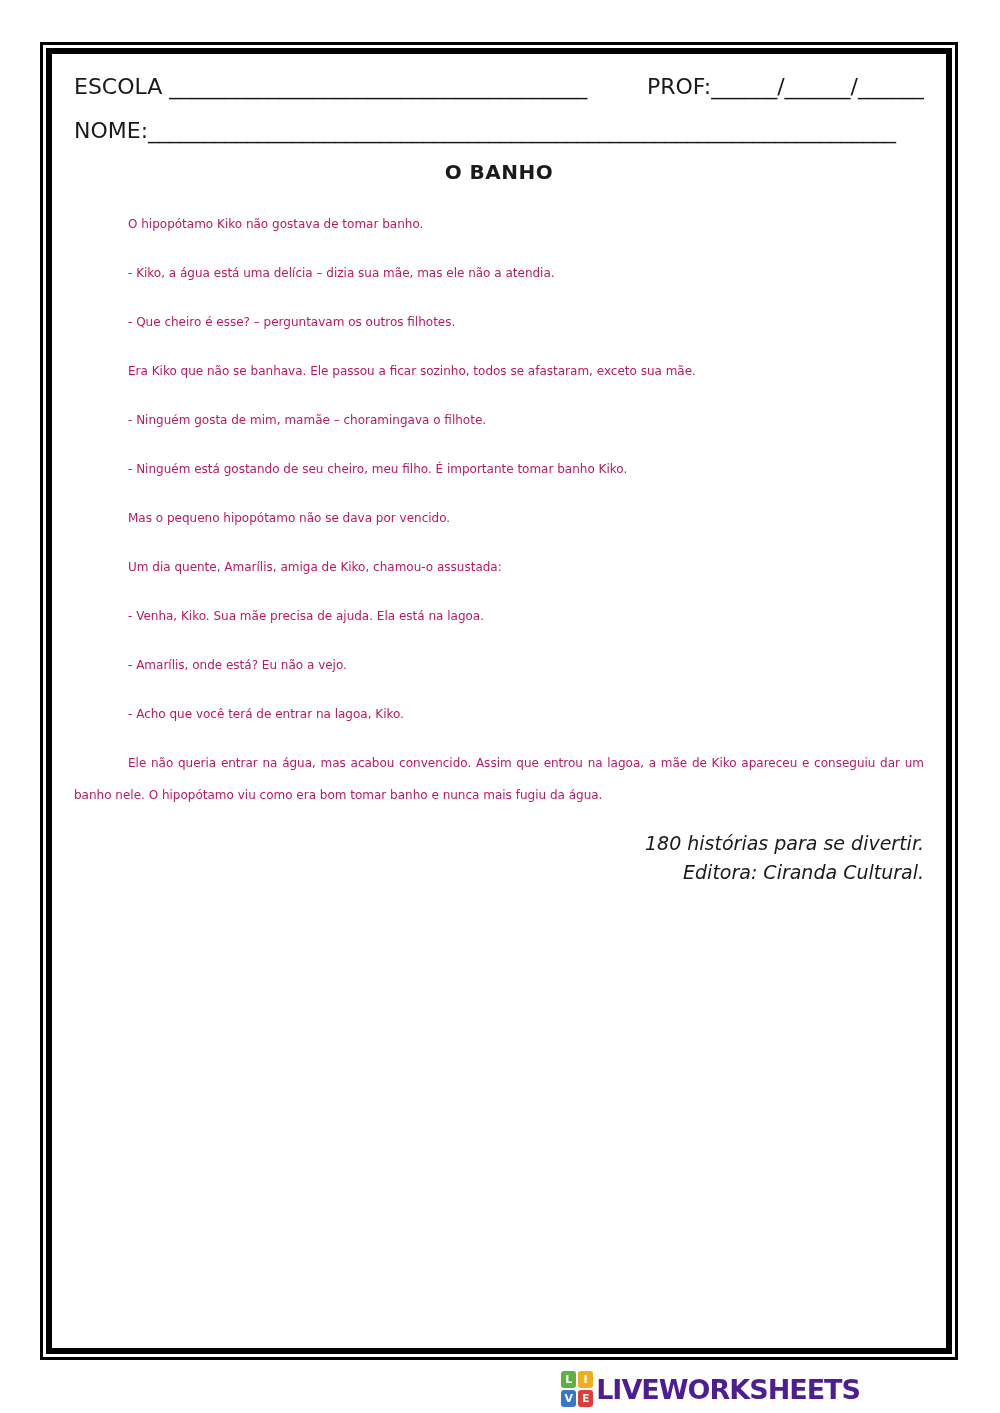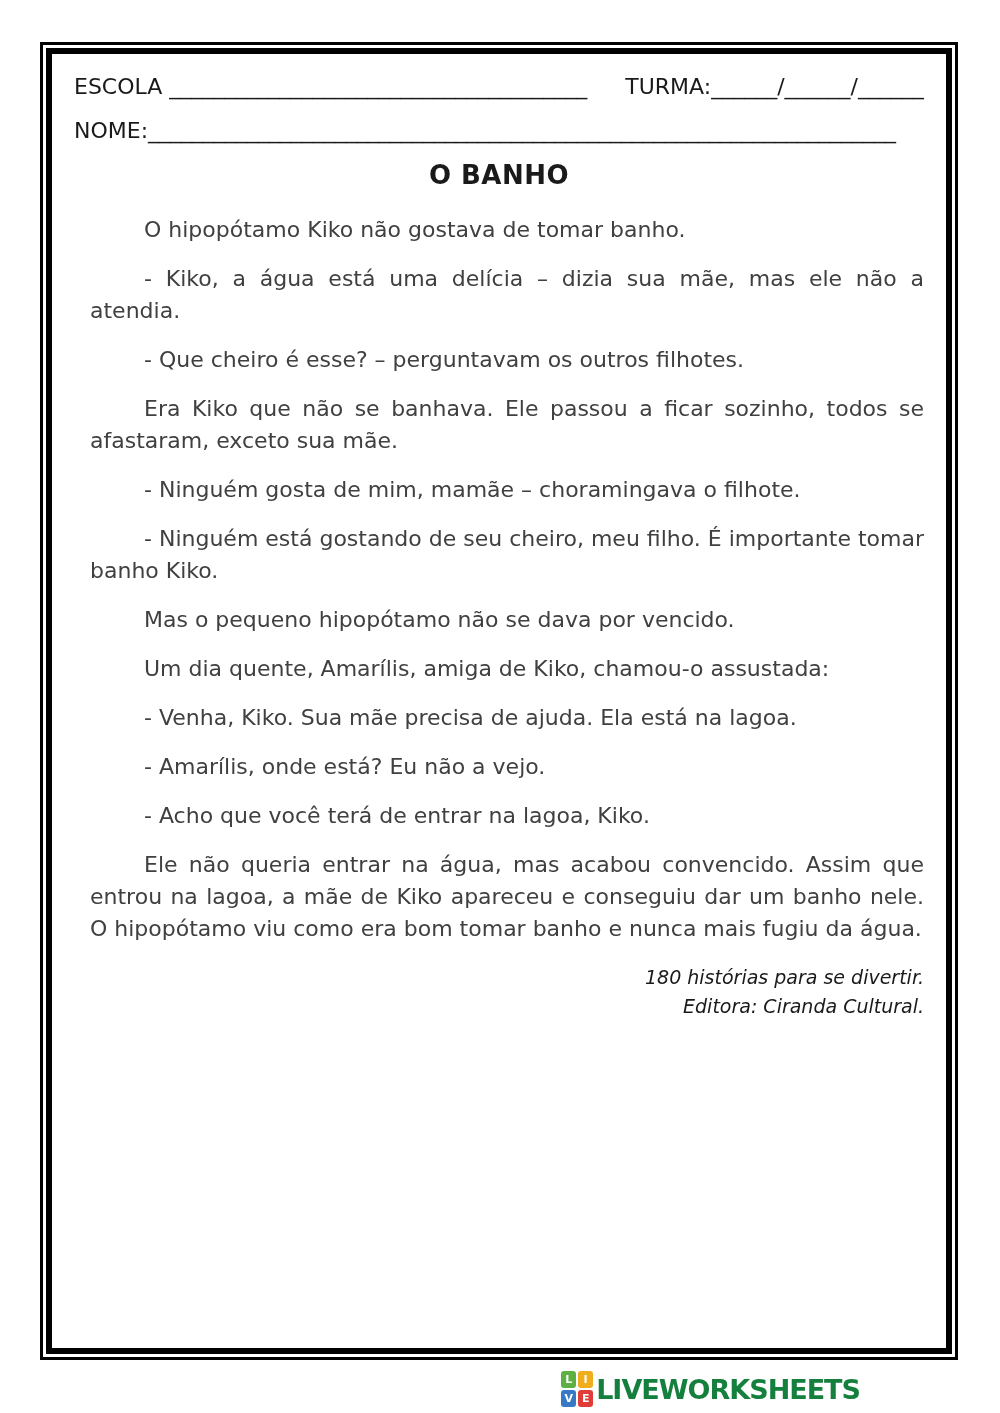--- a/index.html
+++ b/index.html
@@ -41,35 +41,34 @@
     justify-content: space-between;
     font-size: 22px;
     line-height: 30px;
     margin-bottom: 14px;
     white-space: nowrap;
     overflow: hidden;
   }
   .header-row .seg { white-space: nowrap; }
   .worksheet-title {
     text-align: center;
-    font-size: 26px;
+    font-size: 20px;
     font-weight: bold;
     letter-spacing: 0.5px;
     margin-top: 8px;
     margin-bottom: 24px;
   }
   .story { }
   .story .para {
-    font-size: 22px;
+    font-size: 12px;
     line-height: 32px;
     text-align: justify;
     text-indent: 54px;
     margin-bottom: 17px;
-    color: #404040;
-    margin-left: 16px;
+    color: #be185d;
   }
   .source {
     margin-top: 18px;
     text-align: right;
     font-style: italic;
     font-size: 19px;
     line-height: 29px;
   }
   
   .footer {
@@ -103,35 +102,35 @@
     line-height: 1;
   }
   .cell-l { background: #5fb043; }
   .cell-i { background: #f0ad1c; }
   .cell-v { background: #3779c4; }
   .cell-e { background: #e03c38; }
   .logo-text {
     font-size: 27px;
     font-weight: bold;
     letter-spacing: -1px;
-    color: #15803d;
+    color: #4c1d95;
   }
 </style>
 </head>
 <body>
 
 <div class="page">
 
   <div class="frame-outer">
     <div class="frame-inner">
 
       <div class="header">
         <div class="header-row">
           <span class="seg">ESCOLA ______________________________________</span>
-          <span class="seg">TURMA:______/______/______</span>
+          <span class="seg">PROF:______/______/______</span>
         </div>
         <div class="header-row">
           <span class="seg">NOME:____________________________________________________________________</span>
         </div>
       </div>
 
       <div class="worksheet-title">O BANHO</div>
 
       <div class="story">
           <p class="para">O hipopótamo Kiko não gostava de tomar banho.</p>

